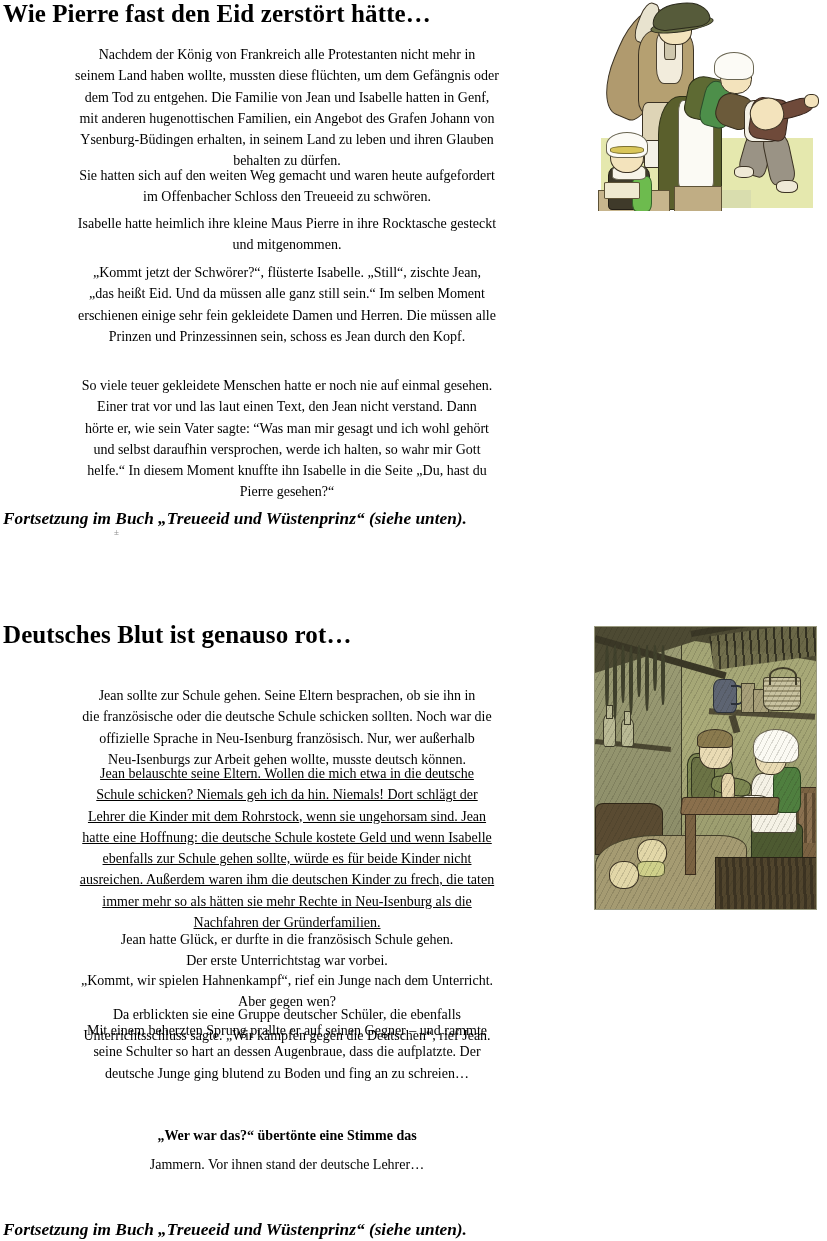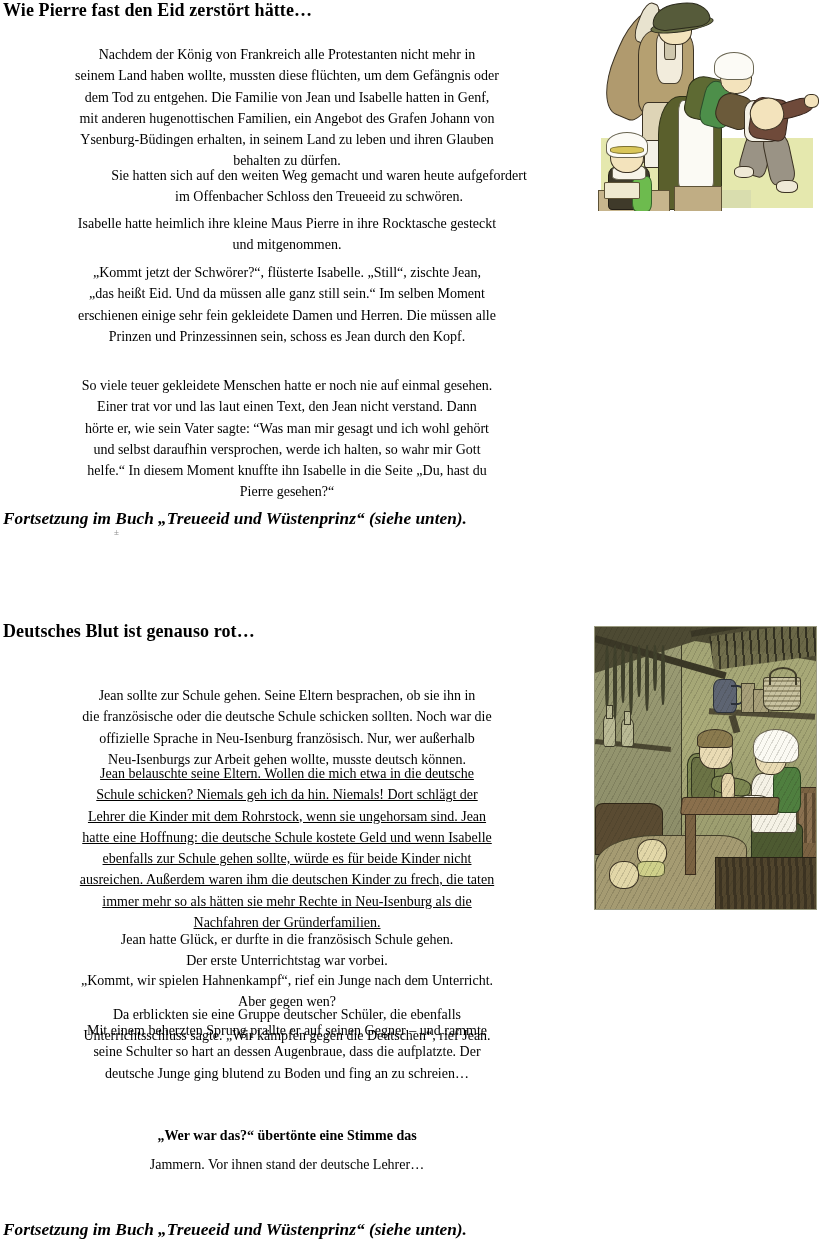--- a/index.html
+++ b/index.html
@@ -27,21 +27,21 @@
   .text-col {
     position: absolute;
     left: 3px;
     top: 0;
     width: 568px;
   }
 
   h1.section-heading {
     font-family: "Liberation Serif", "DejaVu Serif", serif;
     font-weight: bold;
-    font-size: 18px;
+    font-size: 25px;
     line-height: 1.12;
     margin: 0;
     letter-spacing: 0.1px;
   }
 
   p.body-par {
     font-size: 14px;
     line-height: 21.3px;
     margin: 0;
     text-align: center;
@@ -575,21 +575,21 @@
 
     <div class="blk" style="top:44px;">
       <p class="body-par">Nachdem der König von Frankreich alle Protestanten nicht mehr in
 seinem Land haben wollte, mussten diese flüchten, um dem Gefängnis oder
 dem Tod zu entgehen. Die Familie von Jean und Isabelle hatten in Genf,
 mit anderen hugenottischen Familien, ein Angebot des Grafen Johann von
 Ysenburg-Büdingen erhalten, in seinem Land zu leben und ihren Glauben
 behalten zu dürfen.</p>
     </div>
 
-    <div class="blk" style="top:165px;margin-left:32px;">
+    <div class="blk" style="top:165px;">
       <p class="body-par">Sie hatten sich auf den weiten Weg gemacht und waren heute aufgefordert
  im Offenbacher Schloss den Treueeid zu schwören.</p>
     </div>
 
     <div class="blk" style="top:213px;">
       <p class="body-par">Isabelle hatte heimlich ihre kleine Maus Pierre in ihre Rocktasche gesteckt
  und mitgenommen.</p>
     </div>
 
     <div class="blk" style="top:262px;">

